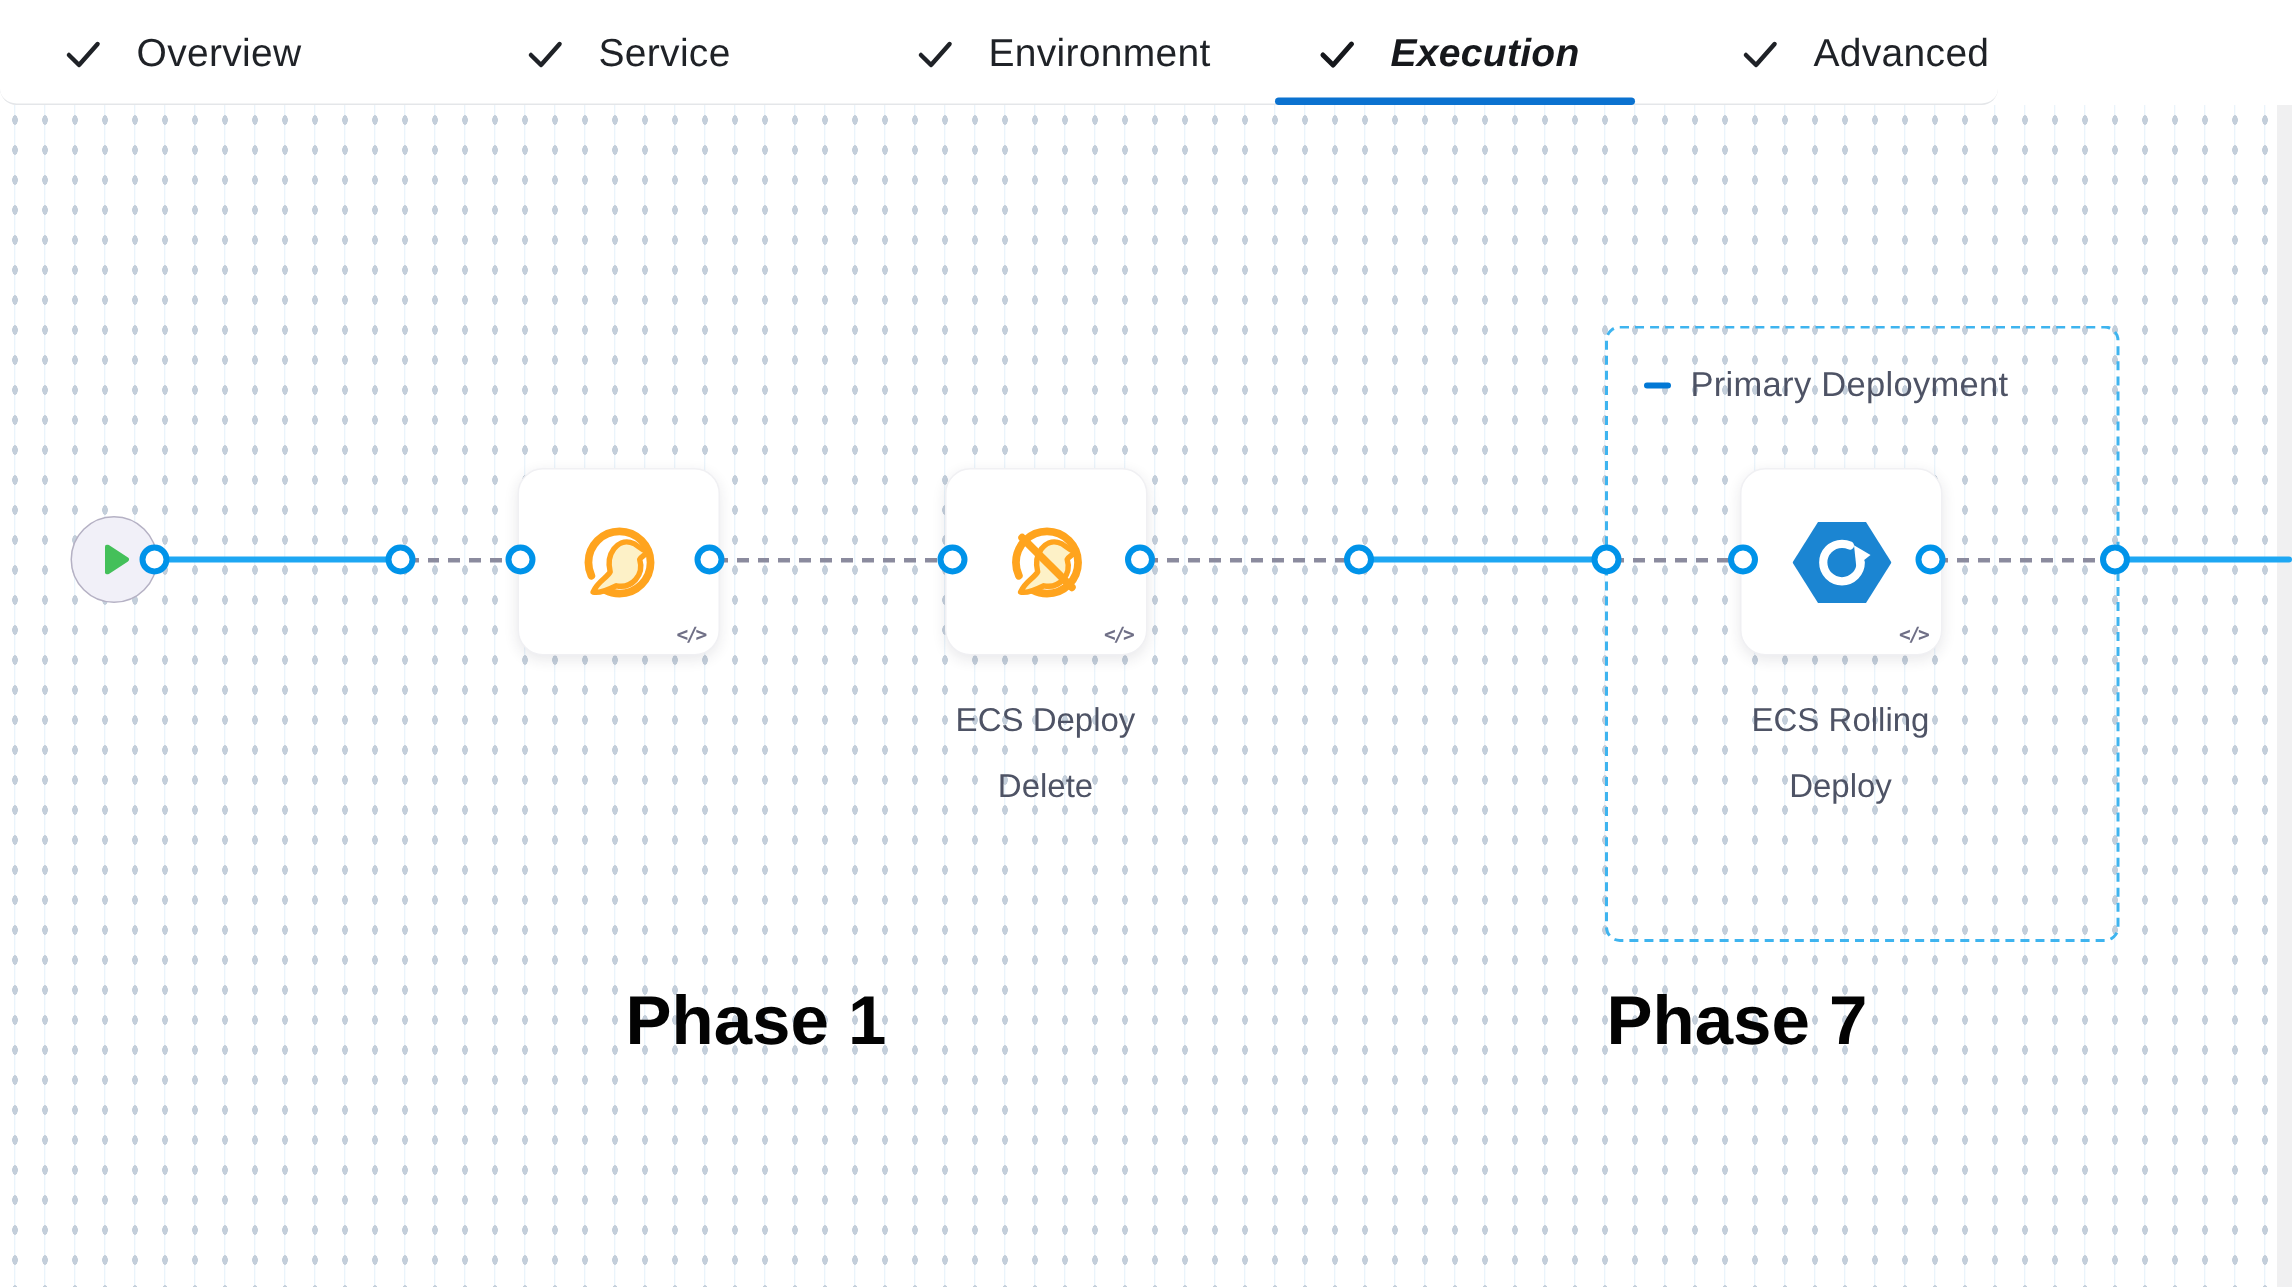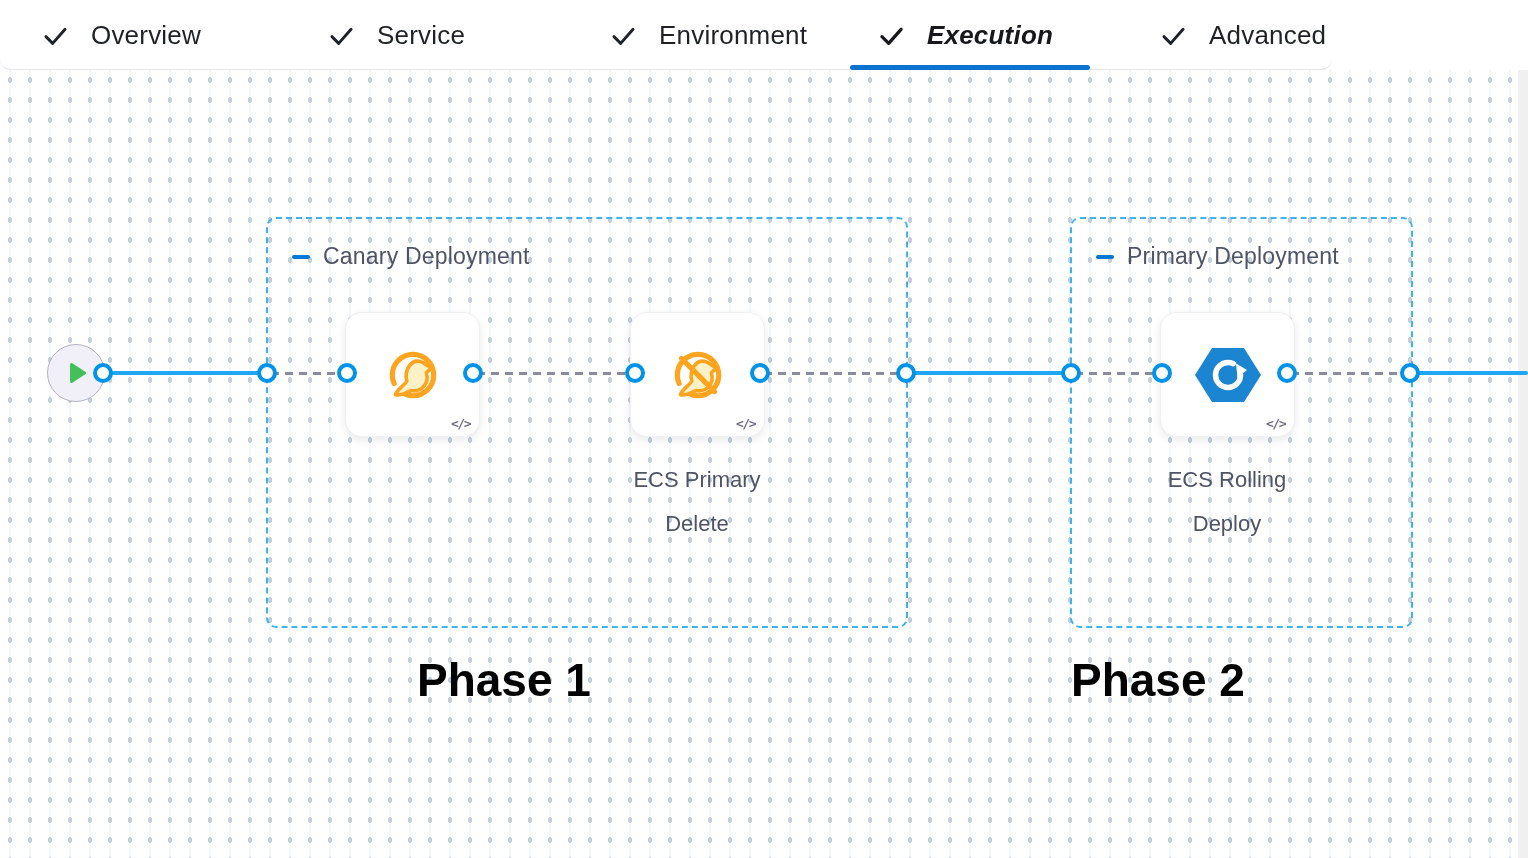--- a/index.html
+++ b/index.html
@@ -12,21 +12,21 @@
     background: #ffffff; border-bottom: 1px solid #e4e6e9; z-index: 50; border-radius: 11px;
   }
   .tab {
     position: absolute; top: 0; height: 70px;
     display: flex; align-items: center; gap: 22px; cursor: pointer;
   }
   .tab-label { font-size: 26px; color: #1f2227; font-weight: 500; letter-spacing: .2px; }
   .tab.active .tab-label { font-weight: 700; color: #16181c; }
   .tab-check { width: 27px; height: 27px; flex: 0 0 auto; }
   .tab-overview   { left: 42px; }
-  .tab-service    { left: 328px; }
+  .tab-service    { left: 350px; }
   .tab-environment{ left: 610px; }
   .tab-execution  { left: 878px; font-style: italic; }
   .tab-advanced   { left: 1160px; }
   .tab-underline {
     position: absolute; left: 850px; top: 65px; width: 240px; height: 5px;
     background: #0b72d0; border-radius: 3px;
   }
 
   
   .canvas {
@@ -157,26 +157,20 @@
       </svg>
     <span class="tab-label">Advanced</span>
   </div>
   <div class="tab-underline"></div>
 </header>
 
 <div class="canvas">
 
   <div class="scroll-track"></div>
 
-  <div class="group group-canary">
-    <div class="group-header">
-      <div class="collapse-minus"></div>
-      <span class="group-title">Canary Deployment</span>
-    </div>
-  </div>
   <div class="group group-primary">
     <div class="group-header">
       <div class="collapse-minus"></div>
       <span class="group-title">Primary Deployment</span>
     </div>
   </div>
 
   <div class="line-solid ls1"></div>
   <div class="line-solid ls2"></div>
   <div class="line-solid ls3"></div>
@@ -225,19 +219,19 @@
   <div class="ring r3"></div>
   <div class="ring r4"></div>
   <div class="ring r5"></div>
   <div class="ring r6"></div>
   <div class="ring r7"></div>
   <div class="ring r8"></div>
   <div class="ring r9"></div>
   <div class="ring r10"></div>
   <div class="ring r11"></div>
 
-  <div class="step-label sl2">ECS Primary Delete</div>
+  <div class="step-label sl2">ECS Deploy Delete</div>
   <div class="step-label sl3">ECS Rolling Deploy</div>
 
   <div class="phase-label ph1">Phase 1</div>
-  <div class="phase-label ph2">Phase 2</div>
+  <div class="phase-label ph2">Phase 7</div>
 
 </div>
 
 </body></html>

